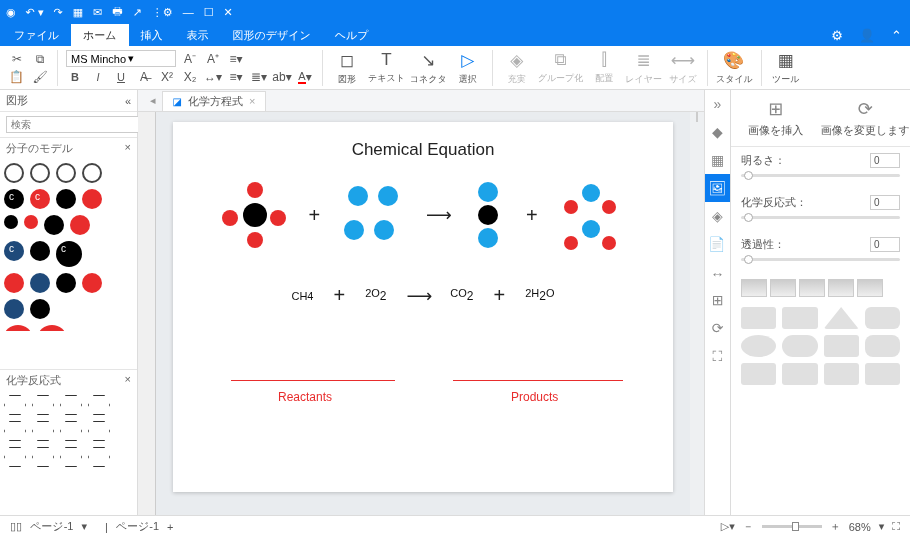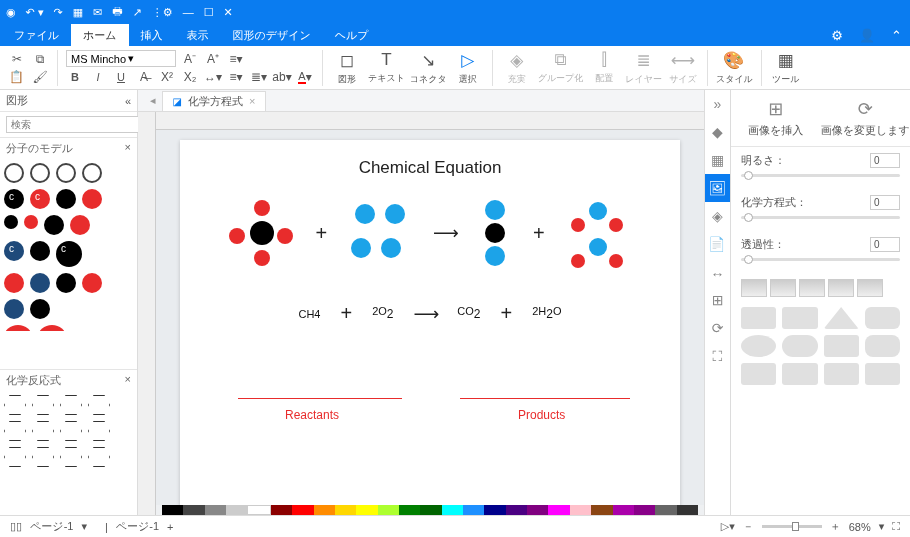--- a/index.html
+++ b/index.html
@@ -38,21 +38,21 @@
 .atom.c::after { content:"c"; color:#fff; position:absolute; left:5px; top:2px; font-size:10px; }
 .atom.ring { background:#fff; border:2px solid #444; }
 .atom.half { background: linear-gradient(to bottom, #e82c2c 50%, transparent 50%); border-radius: 50% 50% 0 0 / 100% 100% 0 0; height:12px;}
 .hex { width:22px; height:20px; border:1px solid #333; clip-path: polygon(25% 0,75% 0,100% 50%,75% 100%,25% 100%,0 50%); }
 .centerarea { flex: 1; display: flex; flex-direction: column; background: #eef0f2; }
 .doctab { height: 22px; background: #f4f5f7; display: flex; align-items: center; padding-left: 12px; gap:6px; border-bottom:1px solid #dcdcdc;}
 .doctab .tab { background:#fff; border:1px solid #dcdcdc; border-bottom:none; padding:2px 10px; display:flex; gap:6px; align-items:center; font-size:11px; color:#555;}
 .doctab .tab .ticon { color:#0a7cf0; font-size:10px; }
 .canvas-wrap { flex:1; display:flex; overflow:hidden; }
 .ruler-v { width:18px; background:#f0f0f0; border-right:1px solid #ccc; }
-.canvas-area { flex:1; display:flex; flex-direction:column; }
+.canvas-area { flex:1; display:flex; flex-direction:row; }
 .ruler-h { height:18px; background:#f0f0f0; border-bottom:1px solid #ccc; }
 .canvas-scroll { flex:1; background:#e9ecef; display:flex; justify-content:center; align-items:flex-start; padding:10px; overflow:auto;}
 .page { width:500px; height:370px; background:#fff; box-shadow:0 1px 4px rgba(0,0,0,.2); padding:18px 30px; position:relative;}
 .page-title { text-align:center; font-size:17px; color:#222; margin-bottom:20px; font-weight:500;}
 .molrow { display:flex; align-items:center; justify-content:center; gap:18px; margin-bottom:34px;}
 .molrow .plus, .eqrow .plus { font-size:20px; color:#222; }
 .molrow .arrow, .eqrow .arrow { font-size:18px; color:#222; letter-spacing:-2px;}
 .mol { position:relative; width:70px; height:70px; }
 .mdot { position:absolute; border-radius:50%; }
 .eqrow { display:flex; align-items:center; justify-content:center; gap:20px; font-size:18px; color:#111; }
@@ -414,21 +414,21 @@
       <div><span class="ic">⟳</span><span>画像を変更します</span></div>
     </div>
     <div class="rp-slider">
       <span>明るさ：</span>
       <span class="valbox">0</span>
       <div class="track">
           <div class="thumb"></div>
         </div>
     </div>
     <div class="rp-slider">
-      <span>化学方程式：</span>
+      <span>化学反応式：</span>
       <span class="valbox">0</span>
       <div class="track">
           <div class="thumb"></div>
         </div>
     </div>
     <div class="rp-slider">
       <span>透過性：</span>
       <span class="valbox">0</span>
       <div class="track">
           <div class="thumb"></div>

